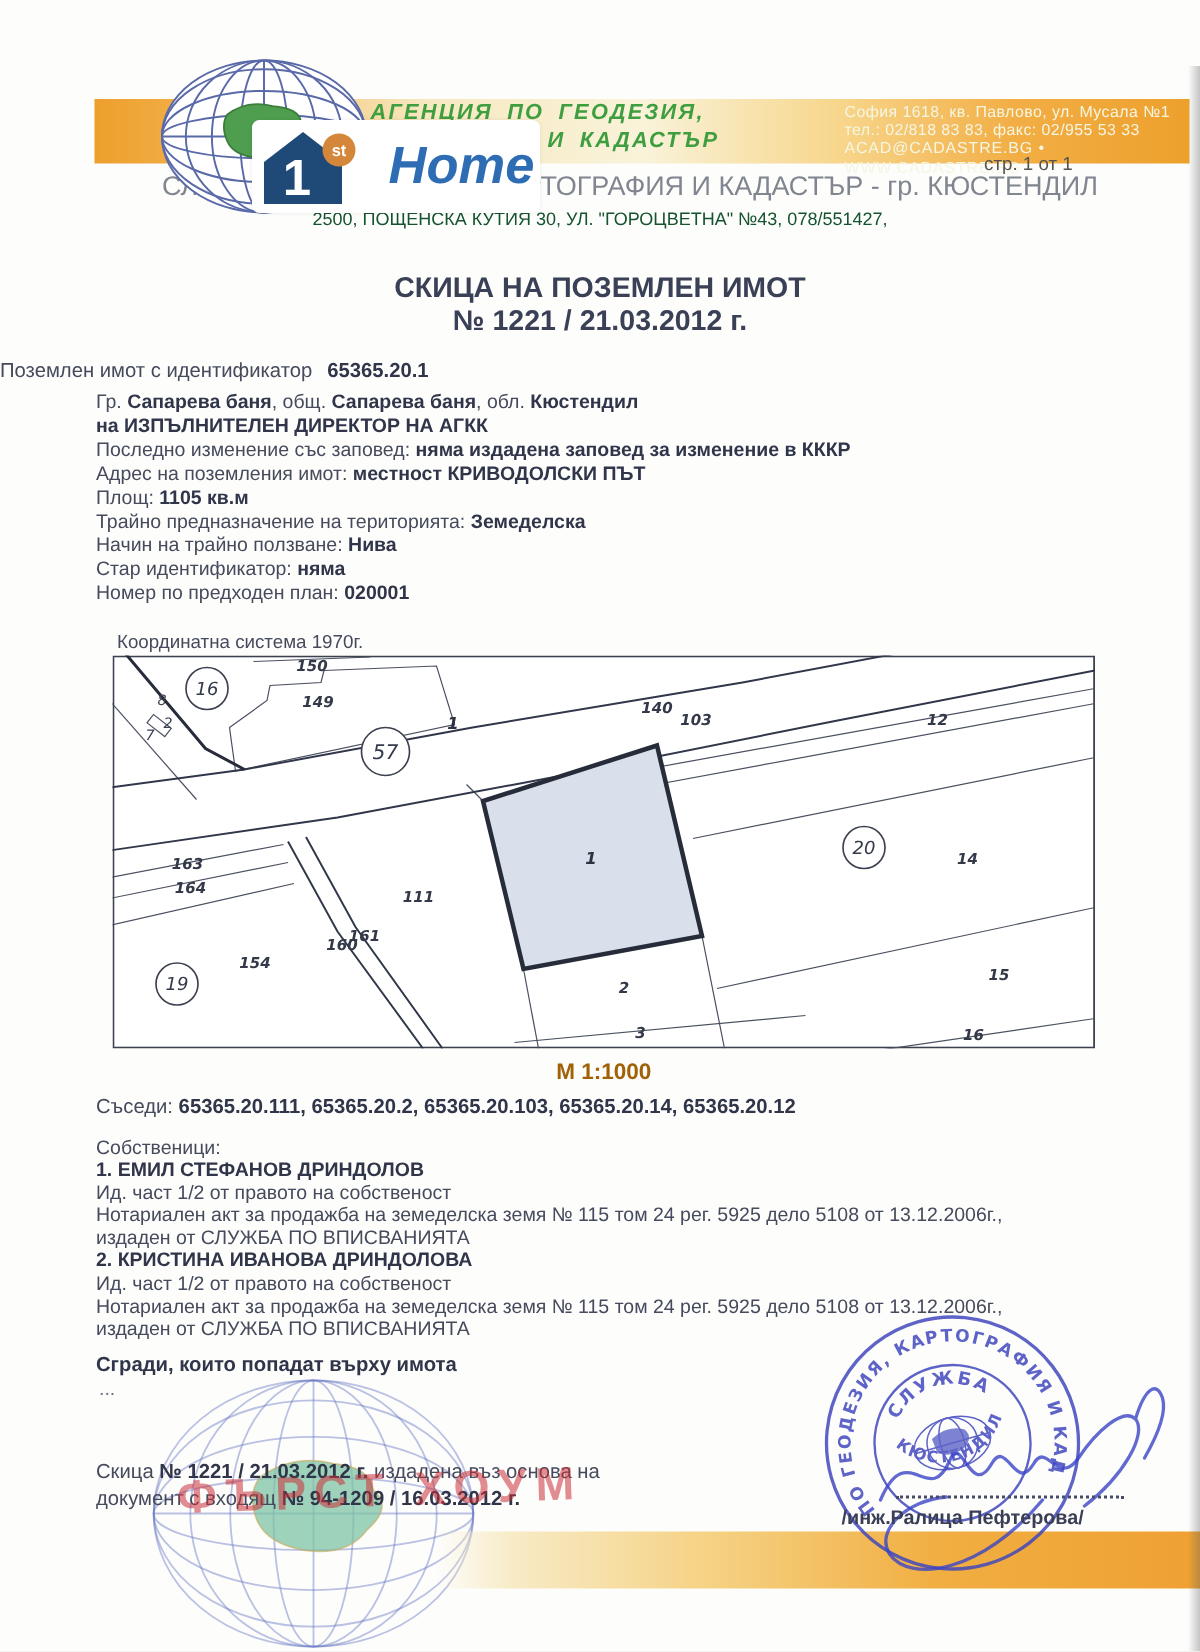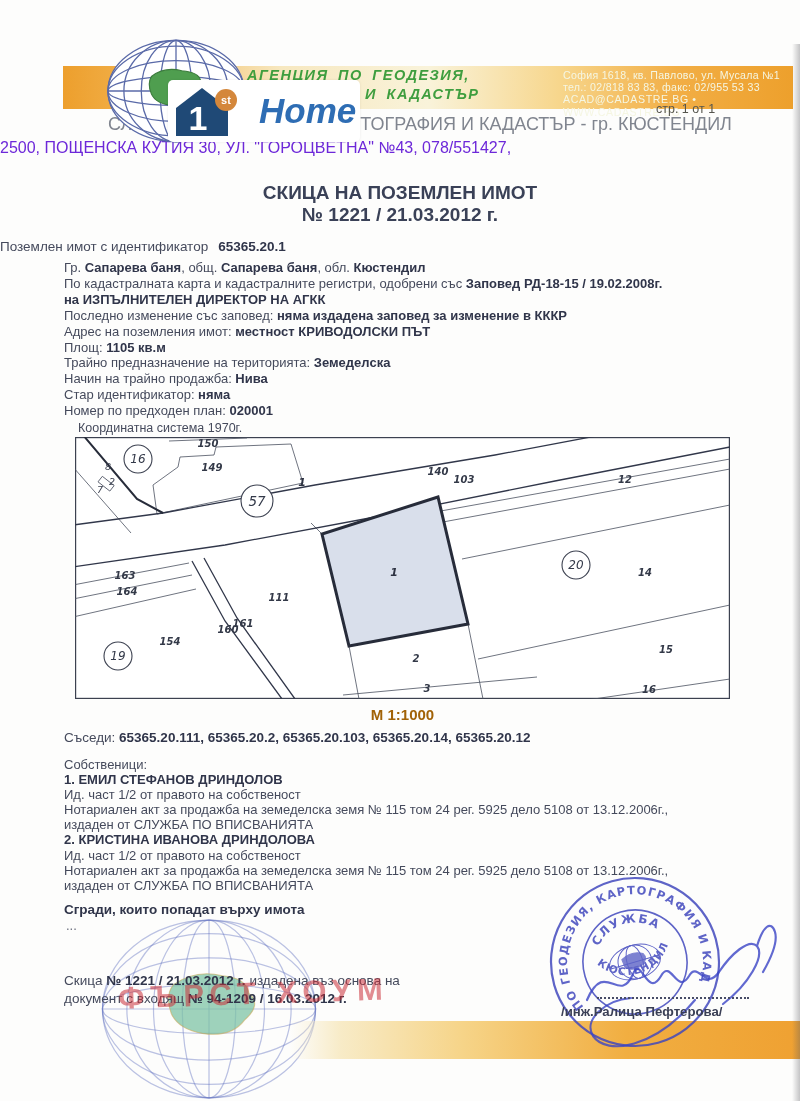--- a/index.html
+++ b/index.html
@@ -15,21 +15,21 @@
   .agency2{left:231px;top:86px;font-size:14.5px;font-weight:bold;font-style:italic;
     letter-spacing:1.5px;word-spacing:4px;z-index:2;}
   .contact{left:563px;top:69px;width:228px;font-size:10.6px;line-height:12.2px;
     color:#f5f6e2;z-index:3;letter-spacing:0.3px;}
   .page-num{left:656px;top:102px;font-size:12.5px;color:#55554e;z-index:3;}
   .top-globe{left:103px;top:36px;z-index:4;}
   .logo-box{left:168px;top:80px;width:192px;height:62px;background:#ffffff;border-radius:5px;
     z-index:5;display:flex;align-items:center;box-shadow:0 0 3px rgba(0,0,0,0.08);}
   .logo-home{font-size:35px;font-weight:bold;color:#2e6db4;letter-spacing:0px;margin-left:19px;font-style:italic;}
   .office-line{left:108px;top:114px;font-size:18px;color:#80858f;z-index:2;white-space:nowrap;}
-  .office-addr{left:0;width:800px;top:139px;font-size:16px;color:#6d28d9;z-index:2;}
+  .office-addr{left:0;width:800px;text-align:center;top:139px;font-size:12px;color:#14532d;z-index:2;}
   .office-mail{left:0;width:800px;text-align:center;top:152px;font-size:12px;color:#4b505c;z-index:2;}
   
   .title1{left:0;width:800px;text-align:center;top:182px;font-size:19px;font-weight:bold;color:#3a4157;}
   .title2{left:0;width:800px;text-align:center;top:204px;font-size:19px;font-weight:bold;color:#3a4157;}
   .ident{left:0;width:800px;text-align:left;top:239px;font-size:13.5px;}
   .ident b{margin-left:10px;}
   
   .details{left:64px;top:260px;font-size:13px;line-height:15.9px;z-index:2;}
   .coord{left:78px;top:421px;font-size:12.5px;}
   .mapwrap{left:75px;top:437px;z-index:2;}
@@ -108,27 +108,26 @@
   <div class="abs office-addr">2500, ПОЩЕНСКА КУТИЯ 30, УЛ. "ГОРОЦВЕТНА" №43, 078/551427,</div>
 
   <div class="abs title1">СКИЦА НА ПОЗЕМЛЕН ИМОТ</div>
   <div class="abs title2">№ 1221 / 21.03.2012 г.</div>
   <div class="abs ident">
     <span>Поземлен имот с  идентификатор</span><b>65365.20.1</b>
   </div>
 
   <div class="abs details">
     <div><span>Гр. </span><b>Сапарева баня</b><span>, общ. </span><b>Сапарева баня</b><span>, обл. </span><b>Кюстендил</b></div>
-    <div><span>По кадастралната карта и кадастралните регистри, одобрени със </span><b>Заповед РД-18-15 / 19.02.2008г.</b></div>
     <div><b>на ИЗПЪЛНИТЕЛЕН ДИРЕКТОР НА АГКК</b></div>
     <div><span>Последно изменение със заповед: </span><b>няма издадена заповед за изменение в КККР</b></div>
     <div><span>Адрес на поземления имот: </span><b>местност КРИВОДОЛСКИ ПЪТ</b></div>
     <div><span>Площ: </span><b>1105 кв.м</b></div>
     <div><span>Трайно предназначение на територията: </span><b>Земеделска</b></div>
-    <div><span>Начин на трайно продажба: </span><b>Нива</b></div>
+    <div><span>Начин на трайно ползване: </span><b>Нива</b></div>
     <div><span>Стар идентификатор: </span><b>няма</b></div>
     <div><span>Номер по предходен план: </span><b>020001</b></div>
   </div>
 
   <div class="abs coord">Координатна система 1970г.</div>
 
   <div class="abs mapwrap">
     <svg width="655" height="262" viewBox="0 0 655 262">
       <rect x="0.6" y="0.6" width="653.8" height="260.8" fill="#ffffff" stroke="#3c4150" stroke-width="1.2"></rect>
       <g stroke="#4a5060" stroke-width="0.8" fill="none">

